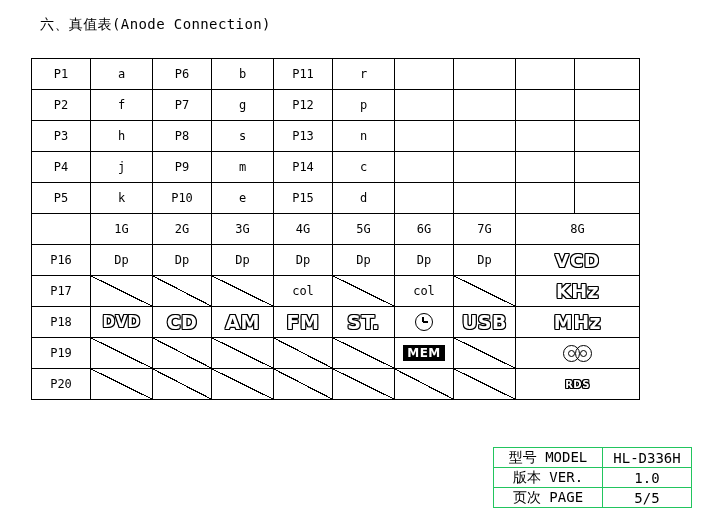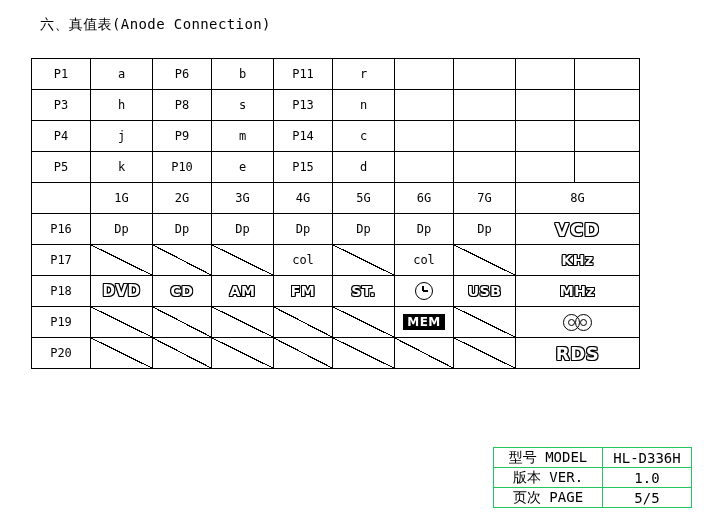--- a/index.html
+++ b/index.html
@@ -105,28 +105,28 @@
   }
   .logo.italic { }
   .logo.boxed {
     background: #000;
     color: #fff;
     padding: 0 3px;
     border: 1px solid #000;
     font-size: 12px;
   }
   .logo.big {
-    font-size: 14px;
+    font-size: 19px;
   }
   .logo.vcd {
     font-size: 18px;
     letter-spacing: 1px;
   }
   .logo.rds {
-    font-size: 18px;
+    font-size: 10px;
   }
   .circ {
     display: inline-block;
     width: 16px; height: 16px;
     border: 1.5px solid #000;
     border-radius: 50%;
     position: relative;
     z-index: 2;
     vertical-align: middle;
   }
@@ -201,20 +201,32 @@
 
     <tbody>
 
     <tr>
       <td class="c0 label">P1</td>
       <td class="c1 val">a</td>
       <td class="c2 label">P6</td>
       <td class="c3 val">b</td>
       <td class="c4 label">P11</td>
       <td class="c5 val">r</td>
+      <td class="c6"></td>
+      <td class="c7"></td>
+      <td class="c8"></td>
+      <td class="c9"></td>
+    </tr>
+    <tr>
+      <td class="c0 label">P2</td>
+      <td class="c1 val">f</td>
+      <td class="c2 label">P7</td>
+      <td class="c3 val">g</td>
+      <td class="c4 label">P12</td>
+      <td class="c5 val">p</td>
       <td class="c6"></td>
       <td class="c7"></td>
       <td class="c8"></td>
       <td class="c9"></td>
     </tr>
     <tr>
       <td class="c0 label">P3</td>
       <td class="c1 val">h</td>
       <td class="c2 label">P8</td>
       <td class="c3 val">s</td>

